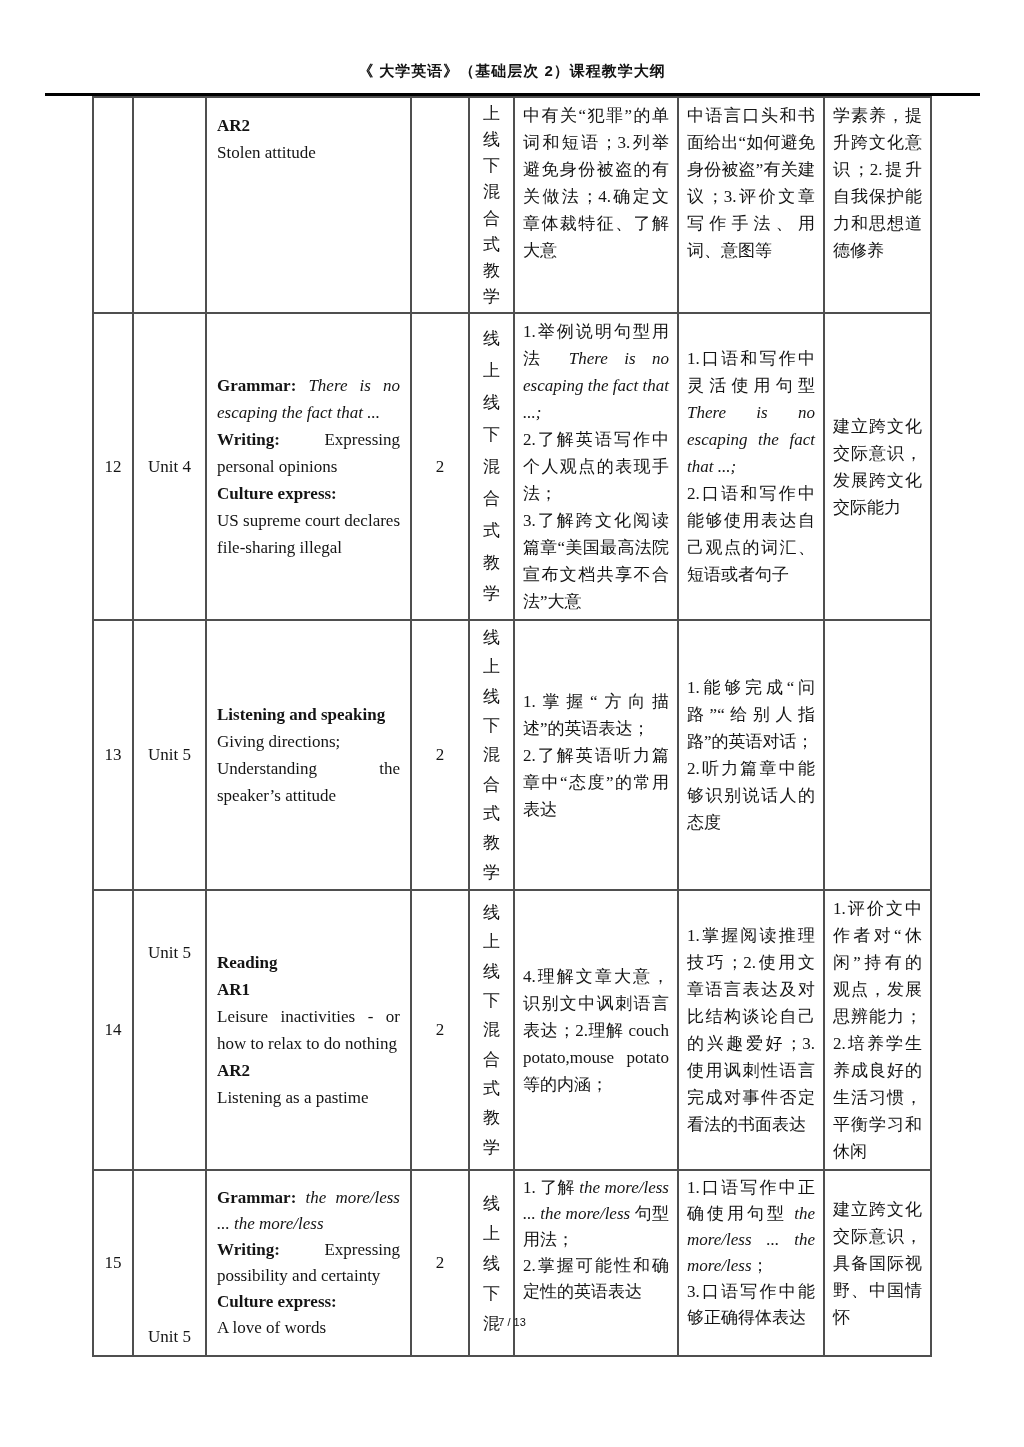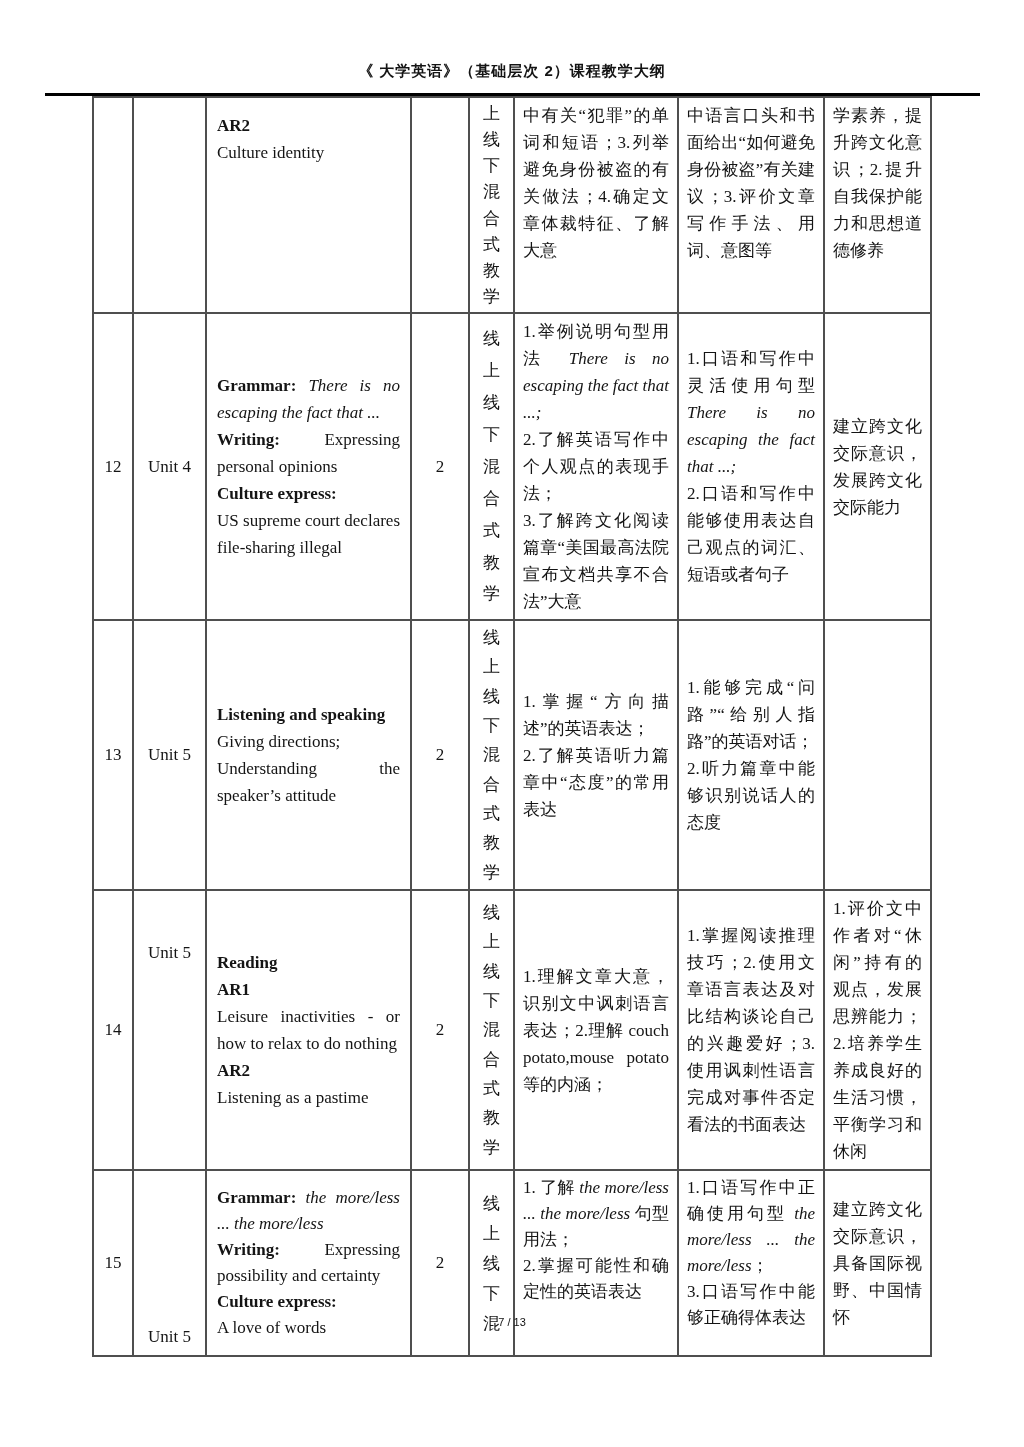--- a/index.html
+++ b/index.html
@@ -59,21 +59,21 @@
         <col style="width:146px">
         <col style="width:107px">
     </colgroup>
 
     <tbody>
         <tr style="height:216px">
       <td class="c-num v-top"></td>
       <td class="c-unit v-top"></td>
       <td class="c-content v-top">
             <p><span class="b">AR2</span></p>
-            <p><span>Culture identity</span></p>
+            <p><span>Stolen attitude</span></p>
           </td>
       <td class="c-hours v-top"></td>
       <td class="c-mode">
             <div class="vert vh-a">
               <div class="vch">上</div>
               <div class="vch">线</div>
               <div class="vch">下</div>
               <div class="vch">混</div>
               <div class="vch">合</div>
               <div class="vch">式</div>
@@ -180,21 +180,21 @@
               <div class="vch">线</div>
               <div class="vch">下</div>
               <div class="vch">混</div>
               <div class="vch">合</div>
               <div class="vch">式</div>
               <div class="vch">教</div>
               <div class="vch">学</div>
             </div>
           </td>
       <td class="c-obj">
-            <p><span>1.理解文章大意，识别文中讽刺语言表达；2.理解 couch potato,mouse potato 等的内涵；</span></p>
+            <p><span>4.理解文章大意，识别文中讽刺语言表达；2.理解 couch potato,mouse potato 等的内涵；</span></p>
           </td>
       <td class="c-obj">
             <p><span>1.掌握阅读推理技巧；2.使用文章语言表达及对比结构谈论自己的兴趣爱好；3. 使用讽刺性语言完成对事件否定看法的书面表达</span></p>
           </td>
       <td class="c-obj v-top">
             <p><span>1.评价文中作者对“休闲”持有的观点，发展思辨能力；2.培养学生养成良好的生活习惯，平衡学习和休闲</span></p>
           </td>
     </tr>
 
     <tr style="height:157px">

